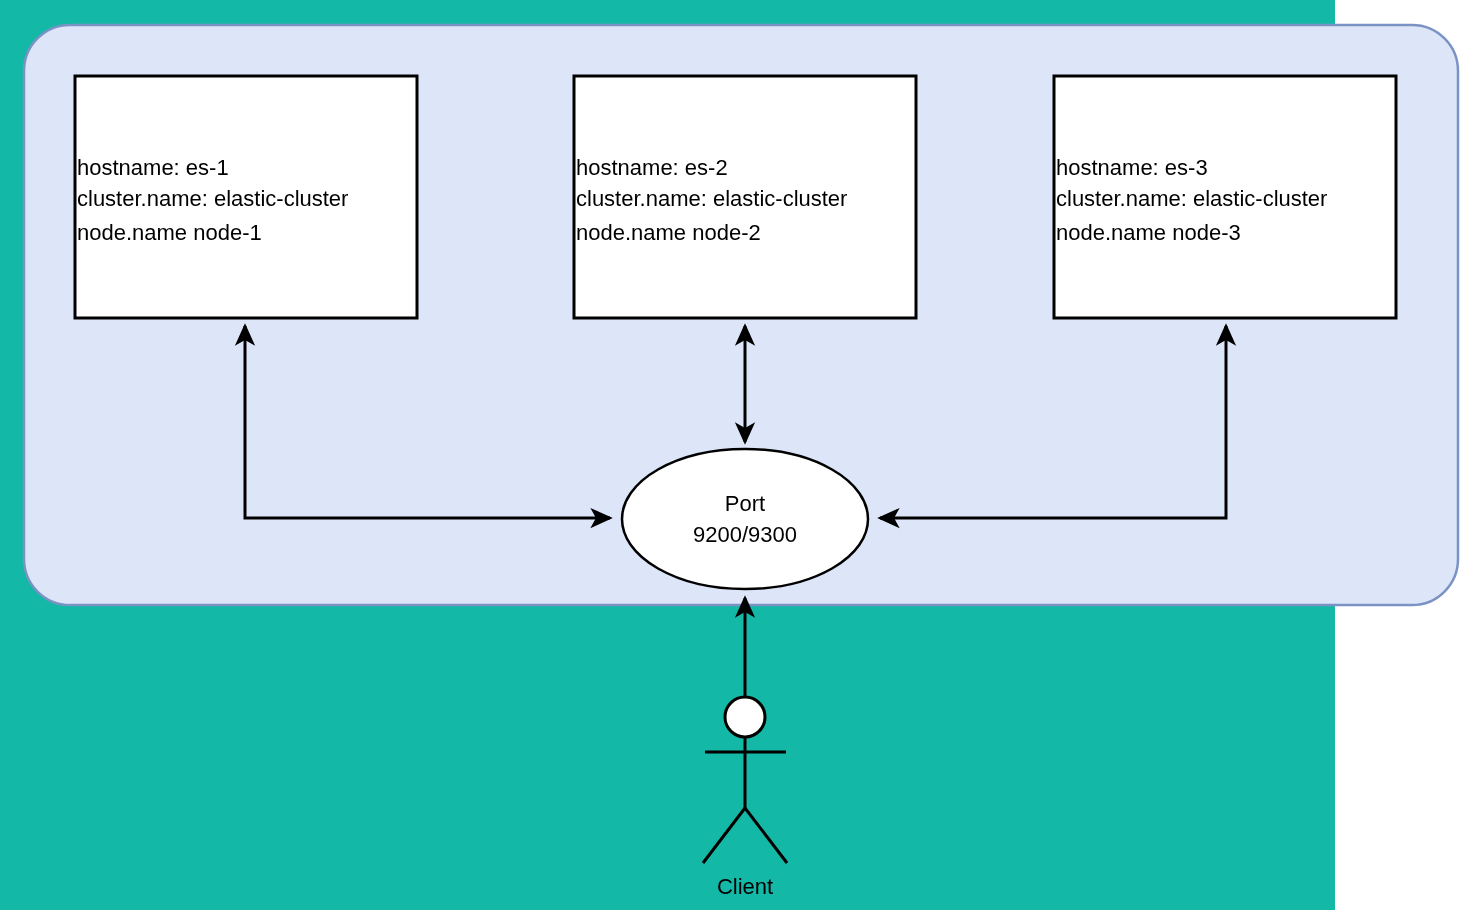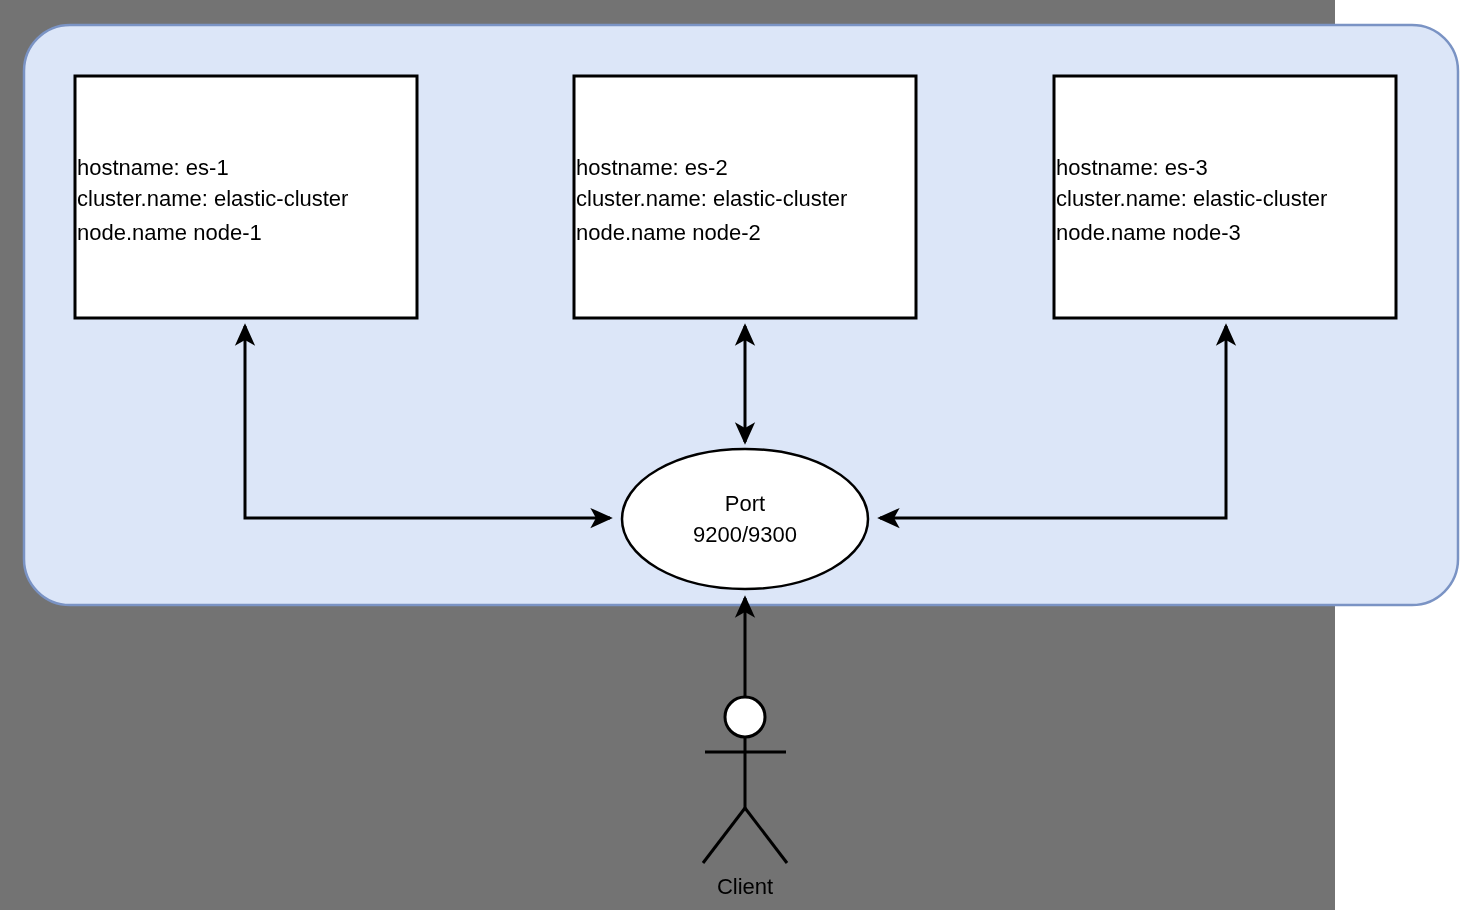--- a/index.html
+++ b/index.html
@@ -10,21 +10,21 @@
   body {
     width: 1482px;
     height: 910px;
     font-family: "Liberation Sans", sans-serif;
     overflow: hidden;
   }
   #diagram-root {
     position: relative;
     width: 1335px;
     height: 910px;
-    background: #737373;
+    background: #14b8a6;
   }
   svg.canvas {
     position: absolute;
     top: 0;
     left: 0;
     width: 1482px;
     height: 910px;
     display: block;
   }
   .node-text {

